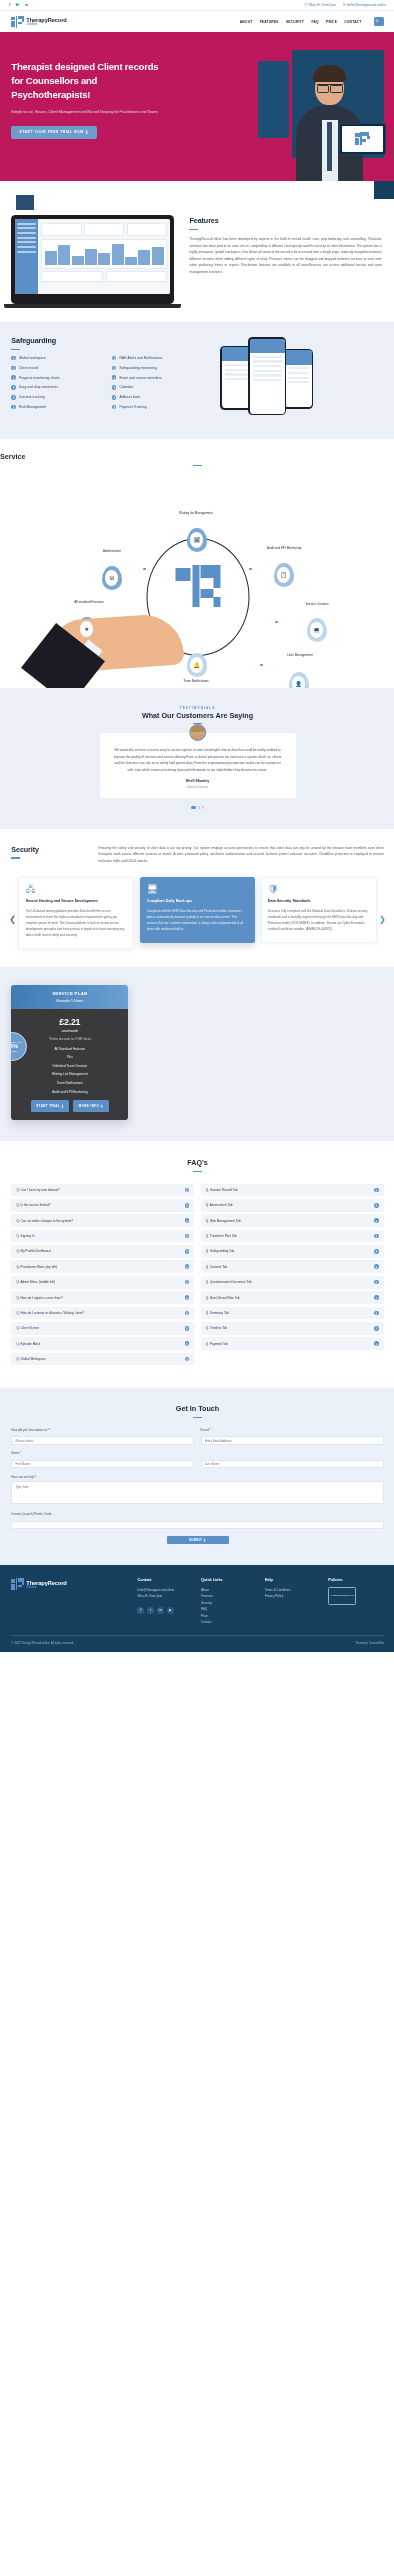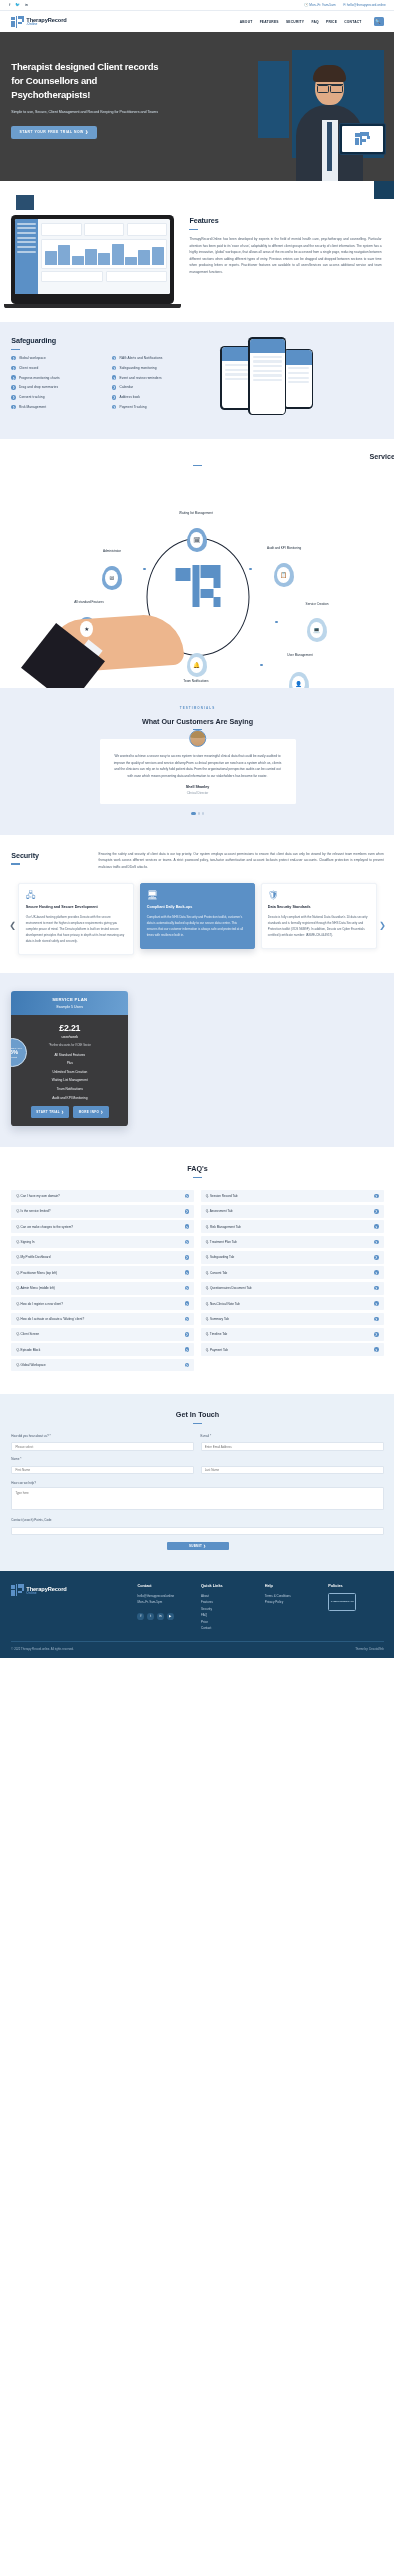--- a/index.html
+++ b/index.html
@@ -16,21 +16,21 @@
   .nav{height:21.6px;display:flex;align-items:center;padding:0 11.3px;background:#fff}
   .brandblk{display:flex;align-items:center;gap:2.6px}
   .logomark{width:12.4px;height:12px;position:relative;flex:none}
   .logomark i{position:absolute;background:#5b90c6;display:block}
   .brandtxt{line-height:1.05}
   .brandtxt .b1{font-size:5.7px;font-weight:bold;color:#16263a;letter-spacing:-0.1px}
   .brandtxt .b2{font-size:3.3px;color:#5b90c6;font-weight:bold}
   .menu{margin-left:auto;display:flex;align-items:center;gap:7.2px;font-size:3.3px;font-weight:bold;letter-spacing:0.2px;color:#16263a}
   .searchbtn{width:9.8px;height:9.8px;background:#5b90c6;border-radius:1.5px;display:flex;align-items:center;justify-content:center;color:#fff;font-size:4.6px;margin-left:5.2px}
   
-  .hero{background:#404040;height:149px;position:relative;overflow:hidden;padding:0 11.3px}
+  .hero{background:#be185d;height:149px;position:relative;overflow:hidden;padding:0 11.3px}
   .hero h1{color:#fff;font-size:9.5px;line-height:1.45;font-weight:bold;width:155px;padding-top:28px;letter-spacing:-0.2px}
   .hero p{color:#d5e2ec;font-size:3.6px;line-height:2.1;width:149px;margin-top:7.2px}
   .cta{margin-top:9.3px;display:inline-block;background:#6c9dcc;color:#fff;border:none;border-radius:2.1px;padding:4.6px 8.2px;font-size:3.4px;font-weight:bold;letter-spacing:0.5px}
   .heroimg{position:absolute;right:0;top:14.4px;width:155px;height:135px}
   .hi-sq{position:absolute;background:#1e5076}
   .hi-person{position:absolute;right:32px;bottom:0;width:67px;height:121px}
   .suit{position:absolute;left:0;bottom:0;width:67px;height:77px;background:#2b3440;border-radius:31px 31px 0 0}
   .shirt{position:absolute;left:26px;bottom:0;width:15.5px;height:62px;background:#e9eef3}
   .tie{position:absolute;left:31px;bottom:10.3px;width:5.2px;height:49px;background:#2f4d6b}
   .head{position:absolute;left:19px;top:9.3px;width:29px;height:35px;background:#e0ab86;border-radius:50% 50% 45% 45%}
@@ -72,40 +72,40 @@
   .phones{flex:1;position:relative;height:85px}
   .phone{position:absolute;border-radius:4.6px;background:#15202c;padding:1.5px}
   .phone .s{width:100%;height:100%;background:#fff;border-radius:3.6px;overflow:hidden}
   .phone .hdr{height:14.4px;background:#5b90c6}
   .phone .ln{height:2.1px;background:#e7edf4;border-radius:1px;margin:2.6px 3.1px}
   .p1{left:1px;top:9.3px;width:32px;height:64px}
   .p2{left:29px;top:1px;width:38px;height:78px}
   .p3{left:64px;top:12.4px;width:30px;height:60px}
   
   .service{background:#fff;padding:13.4px 0 10.3px;position:relative;overflow:hidden}
-  .svc-head{text-align:right}
+  .svc-head{text-align:left}
   .svc-head h2{font-size:7.2px;font-weight:bold}
   .svcdiag{position:relative;height:206px;margin-top:5.2px}
   .pin{position:absolute;width:19.6px;height:24px;display:flex;align-items:center;justify-content:center}
   .pin .drop{position:absolute;inset:0;background:#7aa7d4;border-radius:50% 50% 50% 50%/58% 58% 42% 42%}
   .pin.lt .drop{background:#9dc0e0}
   .pin.pale .drop{background:#bcd6ea}
   .pin .inner{position:relative;width:13px;height:16px;background:#fff;border-radius:50%;display:flex;align-items:center;justify-content:center;font-size:5.7px;color:#2d3a48;z-index:2}
   .pinlbl{position:absolute;font-size:3.1px;line-height:1.5;text-align:center;color:#22303f;width:46px}
   .ring{position:absolute;left:50%;top:66px;transform:translateX(-50%);width:103px;height:118px;border:0.5px solid #1d2636;border-radius:50%}
   .dot{position:absolute;width:2.6px;height:2.6px;background:#5b90c6;border-radius:50%}
   .biglogo{position:absolute;left:50%;top:93px;transform:translateX(-50%);width:45px;height:42px}
   .biglogo i{position:absolute;background:#5b90c6}
   .hand{position:absolute;left:49px;top:145px;width:134px;height:52px;background:#edb68d;border-radius:52px 62px 17.5px 20.6px;transform:rotate(-4deg)}
   .handl{position:absolute;left:32px;top:164px;width:62px;height:57px;background:#1c1b23;transform:rotate(38deg)}
   .handcuff{position:absolute;left:78px;top:170px;width:17.5px;height:28px;background:#f1f3f6;transform:rotate(38deg)}
   
   .testi{background:#eaeff8;padding:17.5px 11.3px 20.6px;text-align:center}
   .eyebrow{font-size:3px;letter-spacing:1.1px;color:#5b90c6;font-weight:bold}
-  .testi h2{font-size:7.2px;font-weight:bold;margin-top:7px}
+  .testi h2{font-size:7.2px;font-weight:bold;margin-top:1px}
   .tcard{background:#fff;border-radius:1.5px;margin:8.2px auto 0;width:196px;padding:14.4px 12.4px 9.3px;position:relative}
   .avatar{position:absolute;left:50%;top:-8.8px;transform:translateX(-50%);width:17.5px;height:17.5px;border-radius:50%;border:0.8px solid #5b90c6;background:linear-gradient(#d8b38a,#c79a6e);overflow:hidden}
   .avatar .hairA{position:absolute;inset:-1px -1px auto -1px;height:8.2px;background:#b08b56;border-radius:50% 50% 30% 30%}
   .tquote{font-size:3.2px;line-height:2.05;color:#46566a;text-align:center}
   .tname{font-size:3.6px;font-weight:bold;margin-top:6.2px}
   .trole{font-size:3.1px;color:#8a97a6;margin-top:1.5px}
   .dots{display:flex;gap:2.1px;justify-content:center;margin-top:8.2px}
   .dots i{width:2.1px;height:2.1px;border-radius:50%;background:#c3d1e2}
   .dots i.on{background:#5b90c6;width:4.6px;border-radius:1.5px}
   

